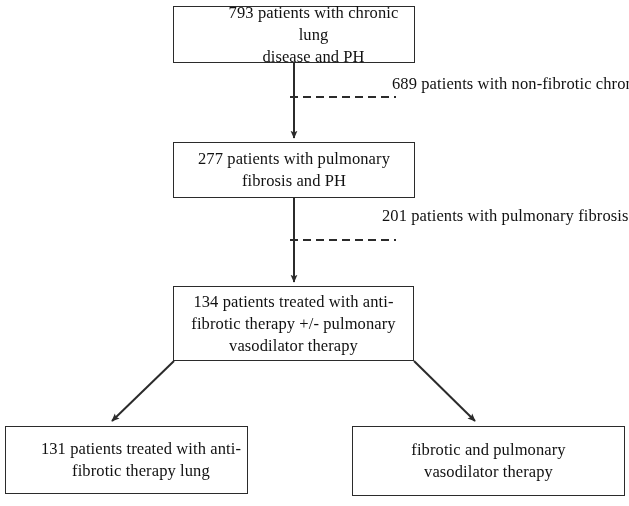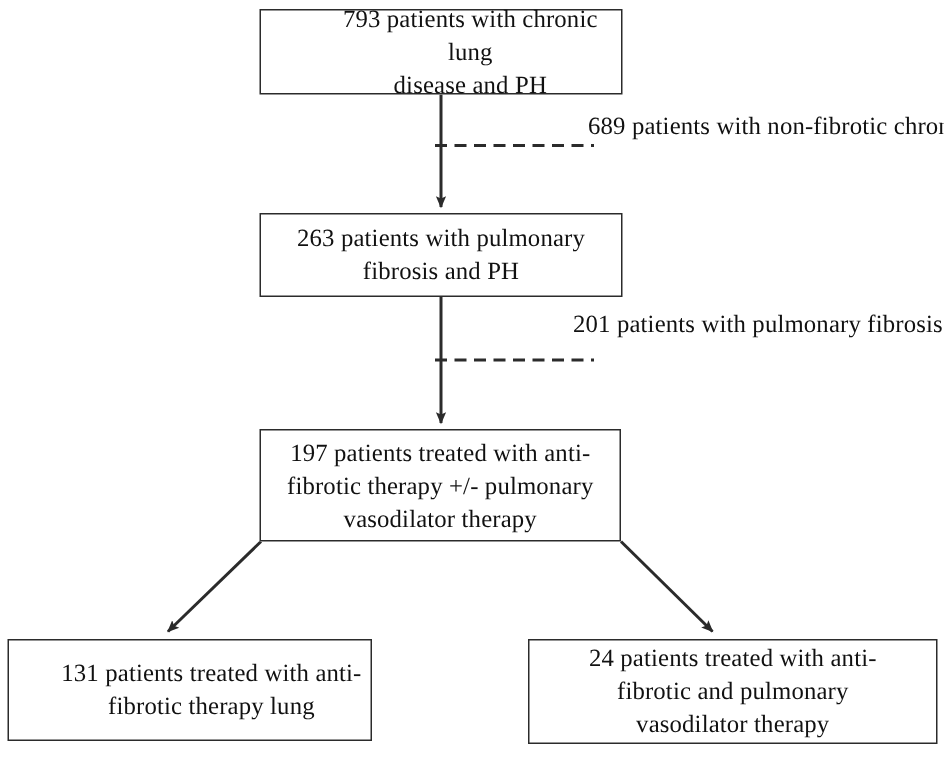--- a/index.html
+++ b/index.html
@@ -98,47 +98,46 @@
     </div>
   </div>
 
   <div class="side-note" id="note-nonfibrotic">
     <span>689 patients with non-fibrotic</span>
     <span>chronic lung disease and PH</span>
   </div>
 
   <div class="node-box" id="box-pf-ph">
     <div>
-      <span>263 patients with pulmonary</span>
+      <span>277 patients with pulmonary</span>
       <span>fibrosis and PH</span>
     </div>
   </div>
 
   <div class="side-note" id="note-untreated">
     <span>201 patients with pulmonary</span>
     <span>fibrosis and PH not treated</span>
     
   </div>
 
   <div class="node-box" id="box-treated">
     <div>
-      <span>197 patients treated with anti-</span>
+      <span>134 patients treated with anti-</span>
       <span>fibrotic therapy +/- pulmonary</span>
       <span>vasodilator therapy</span>
     </div>
   </div>
 
   <div class="node-box" id="box-antifibrotic-alone">
     <div>
       <span>131 patients treated with anti-</span>
       <span>fibrotic therapy lung</span>
     </div>
   </div>
 
   <div class="node-box" id="box-antifibrotic-vaso">
     <div>
-      <span>24 patients treated with anti-</span>
       <span>fibrotic and pulmonary</span>
       <span>vasodilator therapy</span>
     </div>
   </div>
 
 </div>
 
 </body></html>

